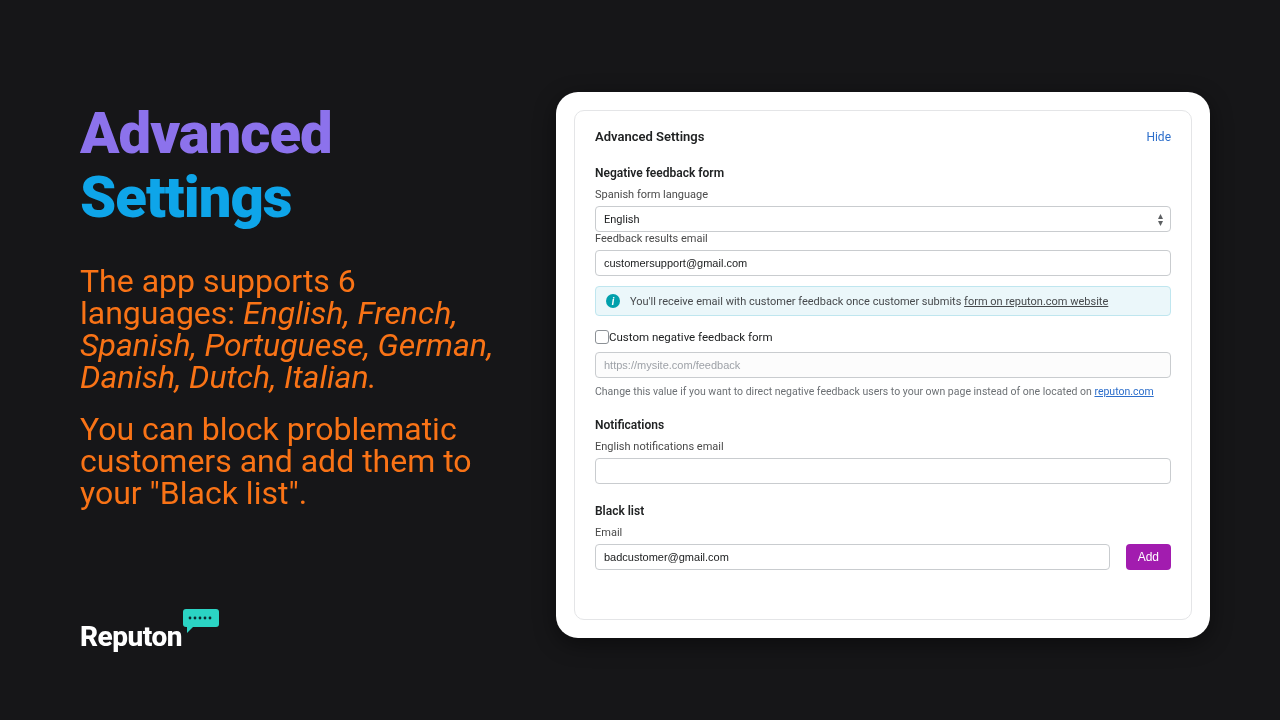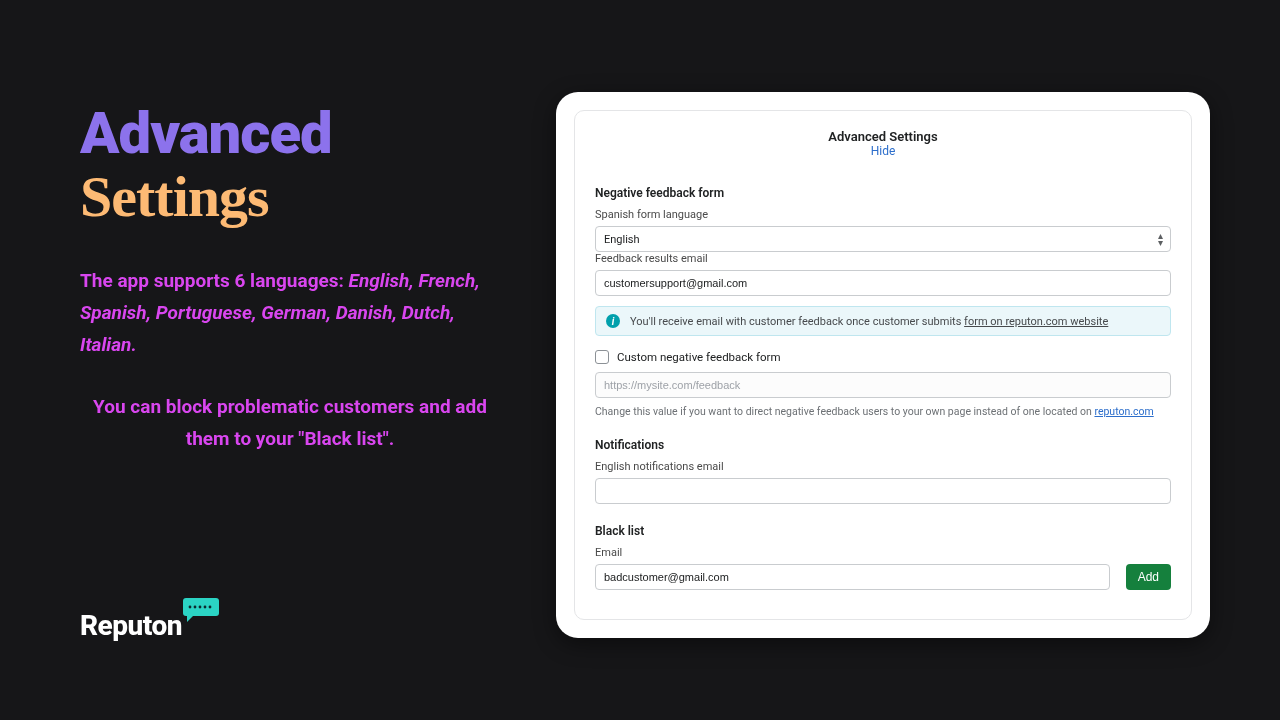--- a/index.html
+++ b/index.html
@@ -18,36 +18,36 @@
     width: 420px;
     color: #fff;
   }
   .left h1 {
     font-weight: 900;
     font-size: 58px;
     line-height: 64px;
     letter-spacing: -1px;
   }
   .left h1 .purple { color: #8c72ec; display: block; }
-  .left h1 .white  { color: #fdba74; display: block; font-family: Liberation Serif, serif; }
+  .left h1 .white  { color: #0ea5e9; display: block; }
   .left p {
     margin-top: 36px;
-    font-size: 19px;
+    font-size: 32px;
     line-height: 32px;
-    font-weight: 700;
-    color: #d946ef;
+    font-weight: 400;
+    color: #f97316;
   }
   .left p .it { font-style: italic; }
-  .left .para2 { margin-top: 30px; text-align: center; }
+  .left .para2 { margin-top: 20px; }
 
   
   .logo {
     position: absolute;
     left: 80px;
-    bottom: 80px;
+    bottom: 69px;
     display: flex;
     align-items: flex-end;
     gap: 4px;
   }
   .logo-word {
     color: #fff;
     font-weight: 800;
     font-size: 28px;
     letter-spacing: -0.5px;
     line-height: 28px;
@@ -77,22 +77,21 @@
     background: #fff;
     border: 1px solid #e4e5e7;
     border-radius: 10px;
     padding: 18px 20px;
     color: #202223;
   }
   .panel-header {
     display: flex;
     justify-content: space-between;
     align-items: center;
-    margin-bottom: 28px;
-    flex-direction: column;
+    margin-bottom: 22px;
   }
   .panel-header h2 { font-size: 13px; font-weight: 600; }
   .panel-header .hide { color: #2c6ecb; font-size: 12px; cursor: pointer; }
 
   .section { margin-bottom: 20px; }
   .section-title {
     font-size: 12px;
     font-weight: 600;
     margin-bottom: 8px;
     color: #202223;
@@ -138,21 +137,21 @@
   .info-banner .info-icon {
     width: 14px; height: 14px; border-radius: 50%;
     background: #00a0ac; color: #fff;
     display: flex; align-items: center; justify-content: center;
     font-size: 10px; font-weight: 700; font-style: italic;
     flex-shrink: 0;
   }
   .info-banner .u { text-decoration: underline; }
 
   .checkbox-row {
-    display: flex; align-items: center; gap: 8px;
+    display: flex; align-items: center; gap: 0;
     margin: 14px 0 8px 0;
   }
   .checkbox {
     width: 14px; height: 14px;
     border: 1.5px solid #8c9196; border-radius: 3px;
     background: #fff;
   }
   .checkbox-row label { font-size: 11.5px; color: #202223; }
 
   .helper {
@@ -160,21 +159,21 @@
     color: #6d7175;
     margin-top: 7px;
   }
   .helper a { color: #2c6ecb; text-decoration: underline; }
 
   .blacklist-row {
     display: flex; gap: 16px; align-items: stretch;
   }
   .blacklist-row .input { flex: 1; }
   .add-btn {
-    background: #15803d;
+    background: #a21caf;
     color: #fff;
     border: none;
     border-radius: 4px;
     font-size: 12px;
     padding: 0 12px;
     cursor: pointer;
   }
 </style>
 </head>
 <body>

